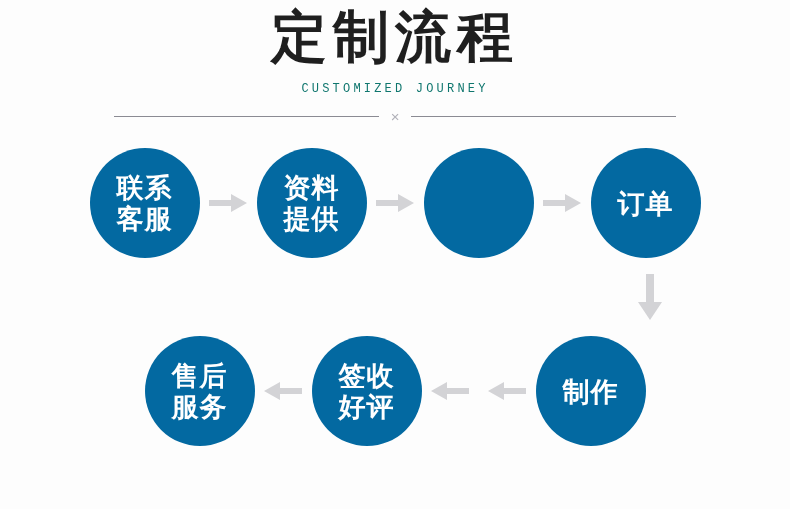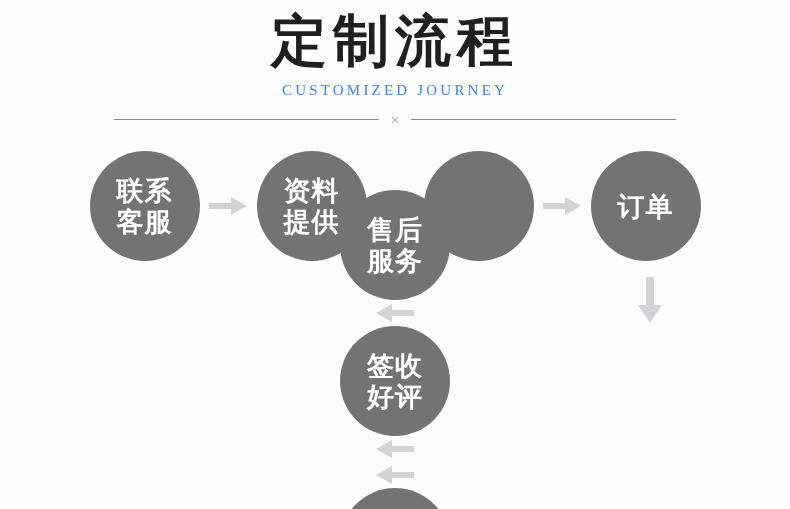--- a/index.html
+++ b/index.html
@@ -22,29 +22,29 @@
     padding-top: 6px;
     text-align: center;
   }
   .page-title {
     font-size: 56px;
     font-weight: bold;
     color: #1f1f1f;
     letter-spacing: 6px;
     line-height: 70px;
     margin: 0;
-    font-family: Liberation Sans, sans-serif;
+    font-family: Liberation Mono, monospace;
   }
   .page-subtitle {
-    font-size: 15px;
-    color: #3b82f6;
+    font-size: 12px;
+    color: #0f766e;
     letter-spacing: 3.2px;
     margin-top: 6px;
     font-weight: normal;
-    font-family: Liberation Serif, serif;
+    font-family: Liberation Mono, monospace;
   }
 
   
   .divider {
     display: flex;
     align-items: center;
     justify-content: center;
     width: 562px;
     margin: 13px auto 0 auto;
   }
@@ -68,28 +68,27 @@
     margin-top: 24px;
   }
   .flow-row {
     display: flex;
     align-items: center;
     justify-content: center;
     height: 110px;
   }
   .flow-row.row-two {
     margin-top: 78px;
-    flex-direction: column;
   }
 
   .node {
     width: 110px;
     height: 110px;
     border-radius: 50%;
-    background: #737373;
+    background: #0369a1;
     color: #ffffff;
     display: flex;
     flex-direction: column;
     align-items: center;
     justify-content: center;
     flex: 0 0 auto;
     box-sizing: border-box;
   }
   .node-line {
     font-size: 27px;

